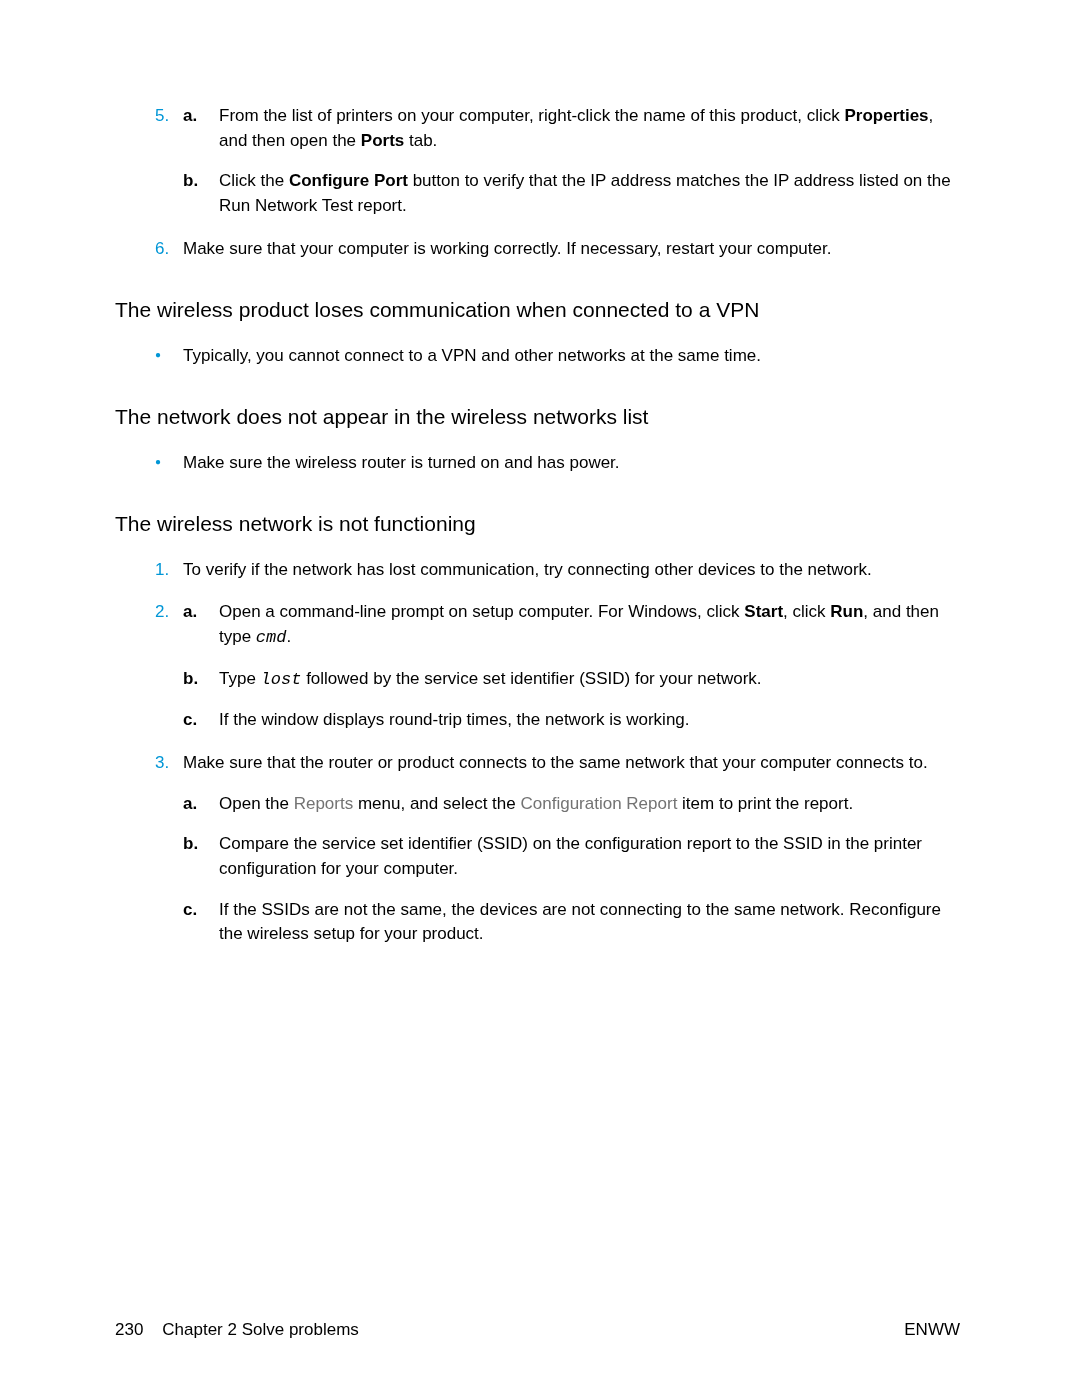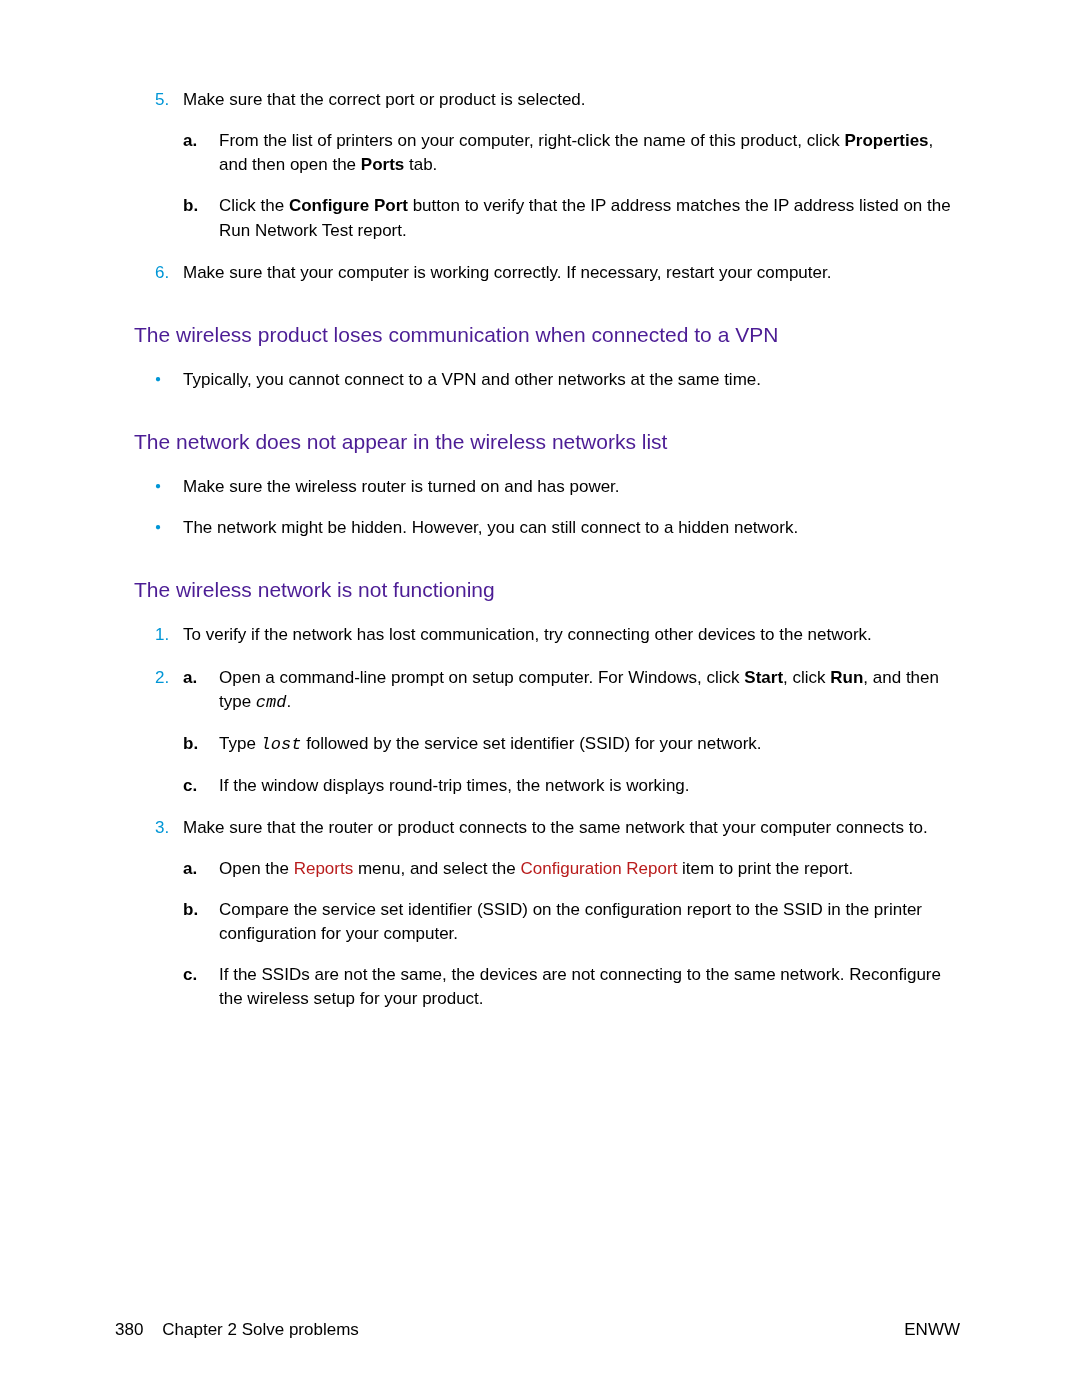--- a/index.html
+++ b/index.html
@@ -8,26 +8,25 @@
       height: 1397px;
       background: #ffffff;
       font-family: Arial, Helvetica, sans-serif;
       color: #000000;
       position: relative;
       padding: 88px 120px 0 115px;
       font-size: 17px;
       line-height: 1.45;
     }
     .heading {
-      color: #4c1d95;
+      color: #000000;
       font-size: 21px;
       font-weight: 400;
       margin-top: 34px;
       margin-bottom: 18px;
-      margin-left: 19px;
     }
     .num-list {
       list-style: none;
       padding-left: 68px;
     }
     .num-list > li {
       position: relative;
       margin-bottom: 18px;
       padding-left: 0;
     }
@@ -62,39 +61,38 @@
     }
     .bullet-list > li::before {
       content: "●";
       position: absolute;
       left: -28px;
       color: #0096d6;
       font-size: 10px;
       top: 4px;
     }
     .b { font-weight: 700; }
-    .link { color: #b91c1c; margin-top: 28px; }
+    .link { color: #737373; margin-top: 28px; }
     .mono { font-family: "Courier New", monospace; font-style: italic; }
     .footer {
       position: absolute;
       bottom: 54px;
       left: 115px;
       right: 120px;
       display: flex;
       justify-content: space-between;
       font-size: 17px;
     }
   </style>
 </head>
 <body>
 
 <ol class="num-list">
   <li>
     <span class="marker">5.</span>
-    <span>Make sure that the correct port or product is selected.</span>
     <ol class="sub-list">
       <li>
         <span class="sub-marker">a.</span>
         <span>From the list of printers on your computer, right-click the name of this product, click </span><span class="b">Properties</span><span>, and then open the </span><span class="b">Ports</span><span> tab.</span>
       </li>
       <li>
         <span class="sub-marker">b.</span>
         <span>Click the </span><span class="b">Configure Port</span><span> button to verify that the IP address matches the IP address listed on the Run Network Test report.</span>
       </li>
     </ol>
@@ -106,21 +104,20 @@
 </ol>
 
 <h2 class="heading">The wireless product loses communication when connected to a VPN</h2>
 <ul class="bullet-list">
   <li><span>Typically, you cannot connect to a VPN and other networks at the same time.</span></li>
 </ul>
 
 <h2 class="heading">The network does not appear in the wireless networks list</h2>
 <ul class="bullet-list">
   <li><span>Make sure the wireless router is turned on and has power.</span></li>
-  <li><span>The network might be hidden. However, you can still connect to a hidden network.</span></li>
 </ul>
 
 <h2 class="heading">The wireless network is not functioning</h2>
 <ol class="num-list">
   <li>
     <span class="marker">1.</span>
     <span>To verify if the network has lost communication, try connecting other devices to the network.</span>
   </li>
   <li>
     <span class="marker">2.</span>
@@ -154,16 +151,16 @@
       <li>
         <span class="sub-marker">c.</span>
         <span>If the SSIDs are not the same, the devices are not connecting to the same network. Reconfigure the wireless setup for your product.</span>
       </li>
     </ol>
   </li>
 </ol>
 
 <div class="footer">
   <div>
-    <span>380</span>&nbsp;&nbsp;&nbsp;&nbsp;<span>Chapter 2   Solve problems</span>
+    <span>230</span>&nbsp;&nbsp;&nbsp;&nbsp;<span>Chapter 2   Solve problems</span>
   </div>
   <div>ENWW</div>
 </div>
 
 </body></html>

